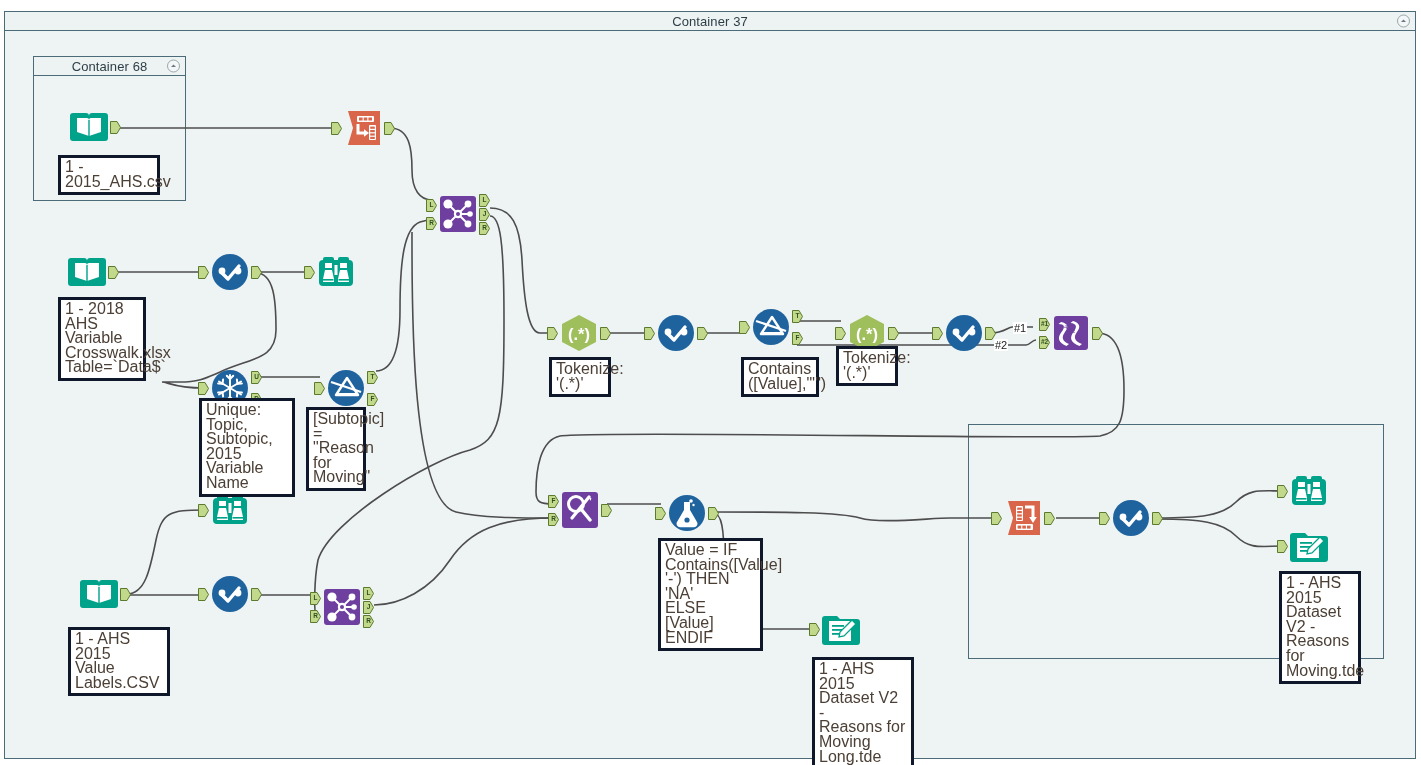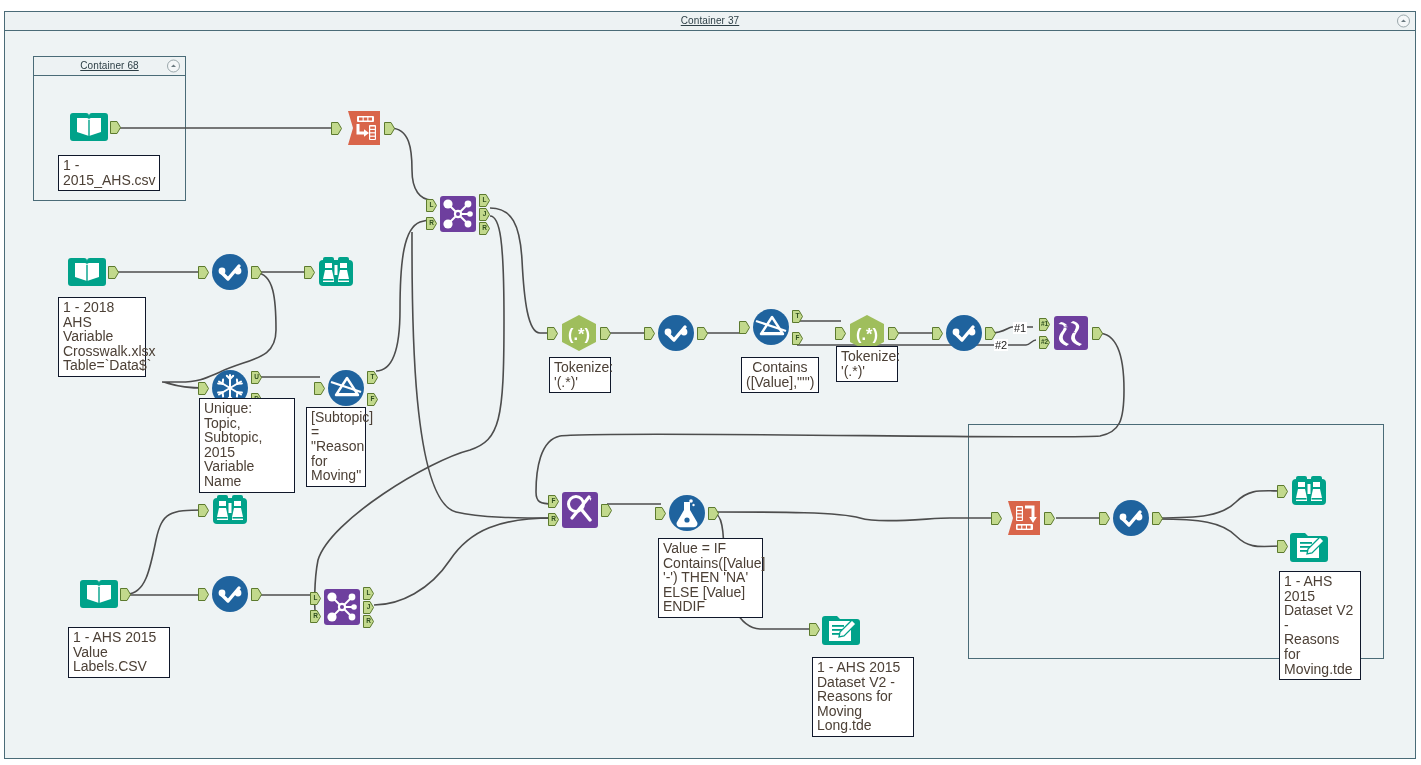--- a/index.html
+++ b/index.html
@@ -24,25 +24,24 @@
   .container-header {
     position: relative;
     height: 19px;
     background: #edf2f3;
     border-bottom: 1px solid #4a6b77;
     display: flex;
     align-items: center;
     justify-content: center;
   }
   .container-title {
-    font-size: 10px;
+    font-size: 13px;
     color: #2d3f46;
     letter-spacing: .1px;
     line-height: 1;
-    text-decoration: underline;
   }
   .collapse-btn {
     position: absolute;
     right: 5px; top: 50%;
     transform: translateY(-50%);
     width: 13px; height: 13px;
     border: 1px solid #9aa7ab;
     border-radius: 50%;
     background: #f4f7f8;
     display: flex; align-items: center; justify-content: center;
@@ -77,23 +76,23 @@
     position:absolute; left:0; top:0; width:11px; height:13px;
     font-size:6.5px; color:#2f4f1f; font-weight:bold;
     display:flex; align-items:center; justify-content:center;
     line-height:1;
   }
 
   
   .annot {
     position: absolute;
     background: #ffffff;
-    border: 1px solid #0f172a;
+    border: 3px solid #0f172a;
     color: #4c4036;
-    font-size: 14px;
+    font-size: 16px;
     line-height: 14.6px;
     padding: 2px 4px 3px 4px;
     white-space: pre-line;
     font-family: "Liberation Sans", sans-serif;
   }
   .wirelabel {
     position:absolute;
     background:#ffffff;
     color:#222;
     font-size:11px;
@@ -785,21 +784,21 @@
 Crosswalk.xlsx
 Table=`Data$`</div>
       <div class="annot" style="left: 199px; top: 398px; width: 96px;">Unique: Topic,
 Subtopic, 2015
 Variable Name</div>
       <div class="annot" style="left: 306px; top: 407px; width: 60px;">[Subtopic] =
 "Reason for
 Moving"</div>
       <div class="annot" style="left: 549px; top: 357px; width: 62px;">Tokenize:
 '(.*)'</div>
-      <div class="annot" style="left: 741px; top: 357px; width: 78px; text-align: center;">Contains
+      <div class="annot" style="left: 741px; top: 357px; width: 78px;">Contains
 ([Value],"'")</div>
       <div class="annot" style="left: 836px; top: 346px; width: 62px;">Tokenize:
 '(.*)'</div>
       <div class="annot" style="left: 68px; top: 627px; width: 102px;">1 - AHS 2015
 Value Labels.CSV</div>
       <div class="annot" style="left: 658px; top: 538px; width: 105px;">Value = IF
 Contains([Value]
 '-') THEN 'NA'
 ELSE [Value]
 ENDIF</div>

